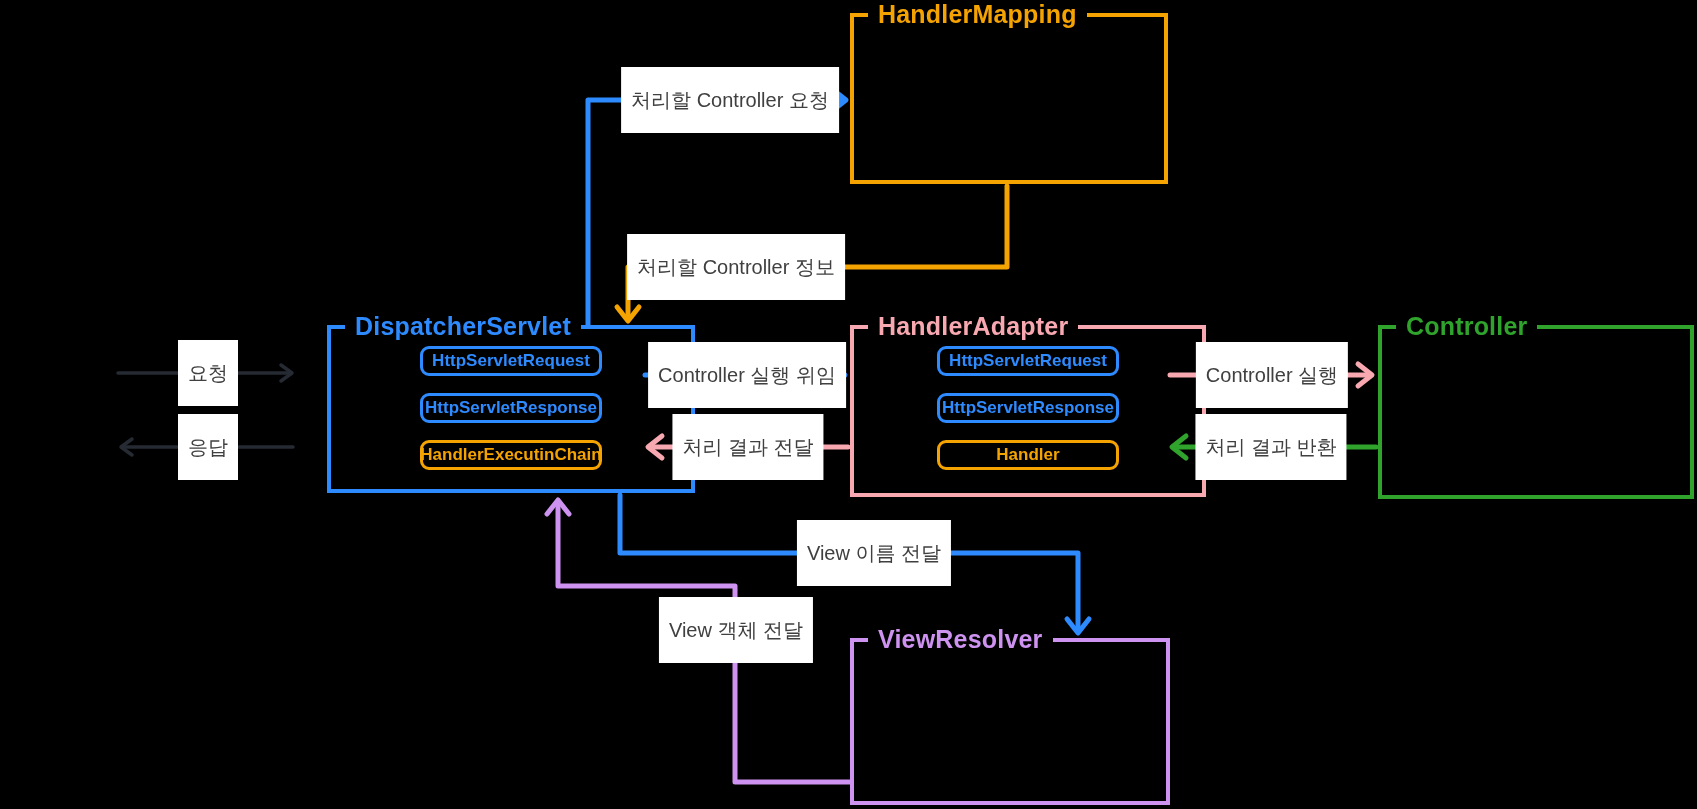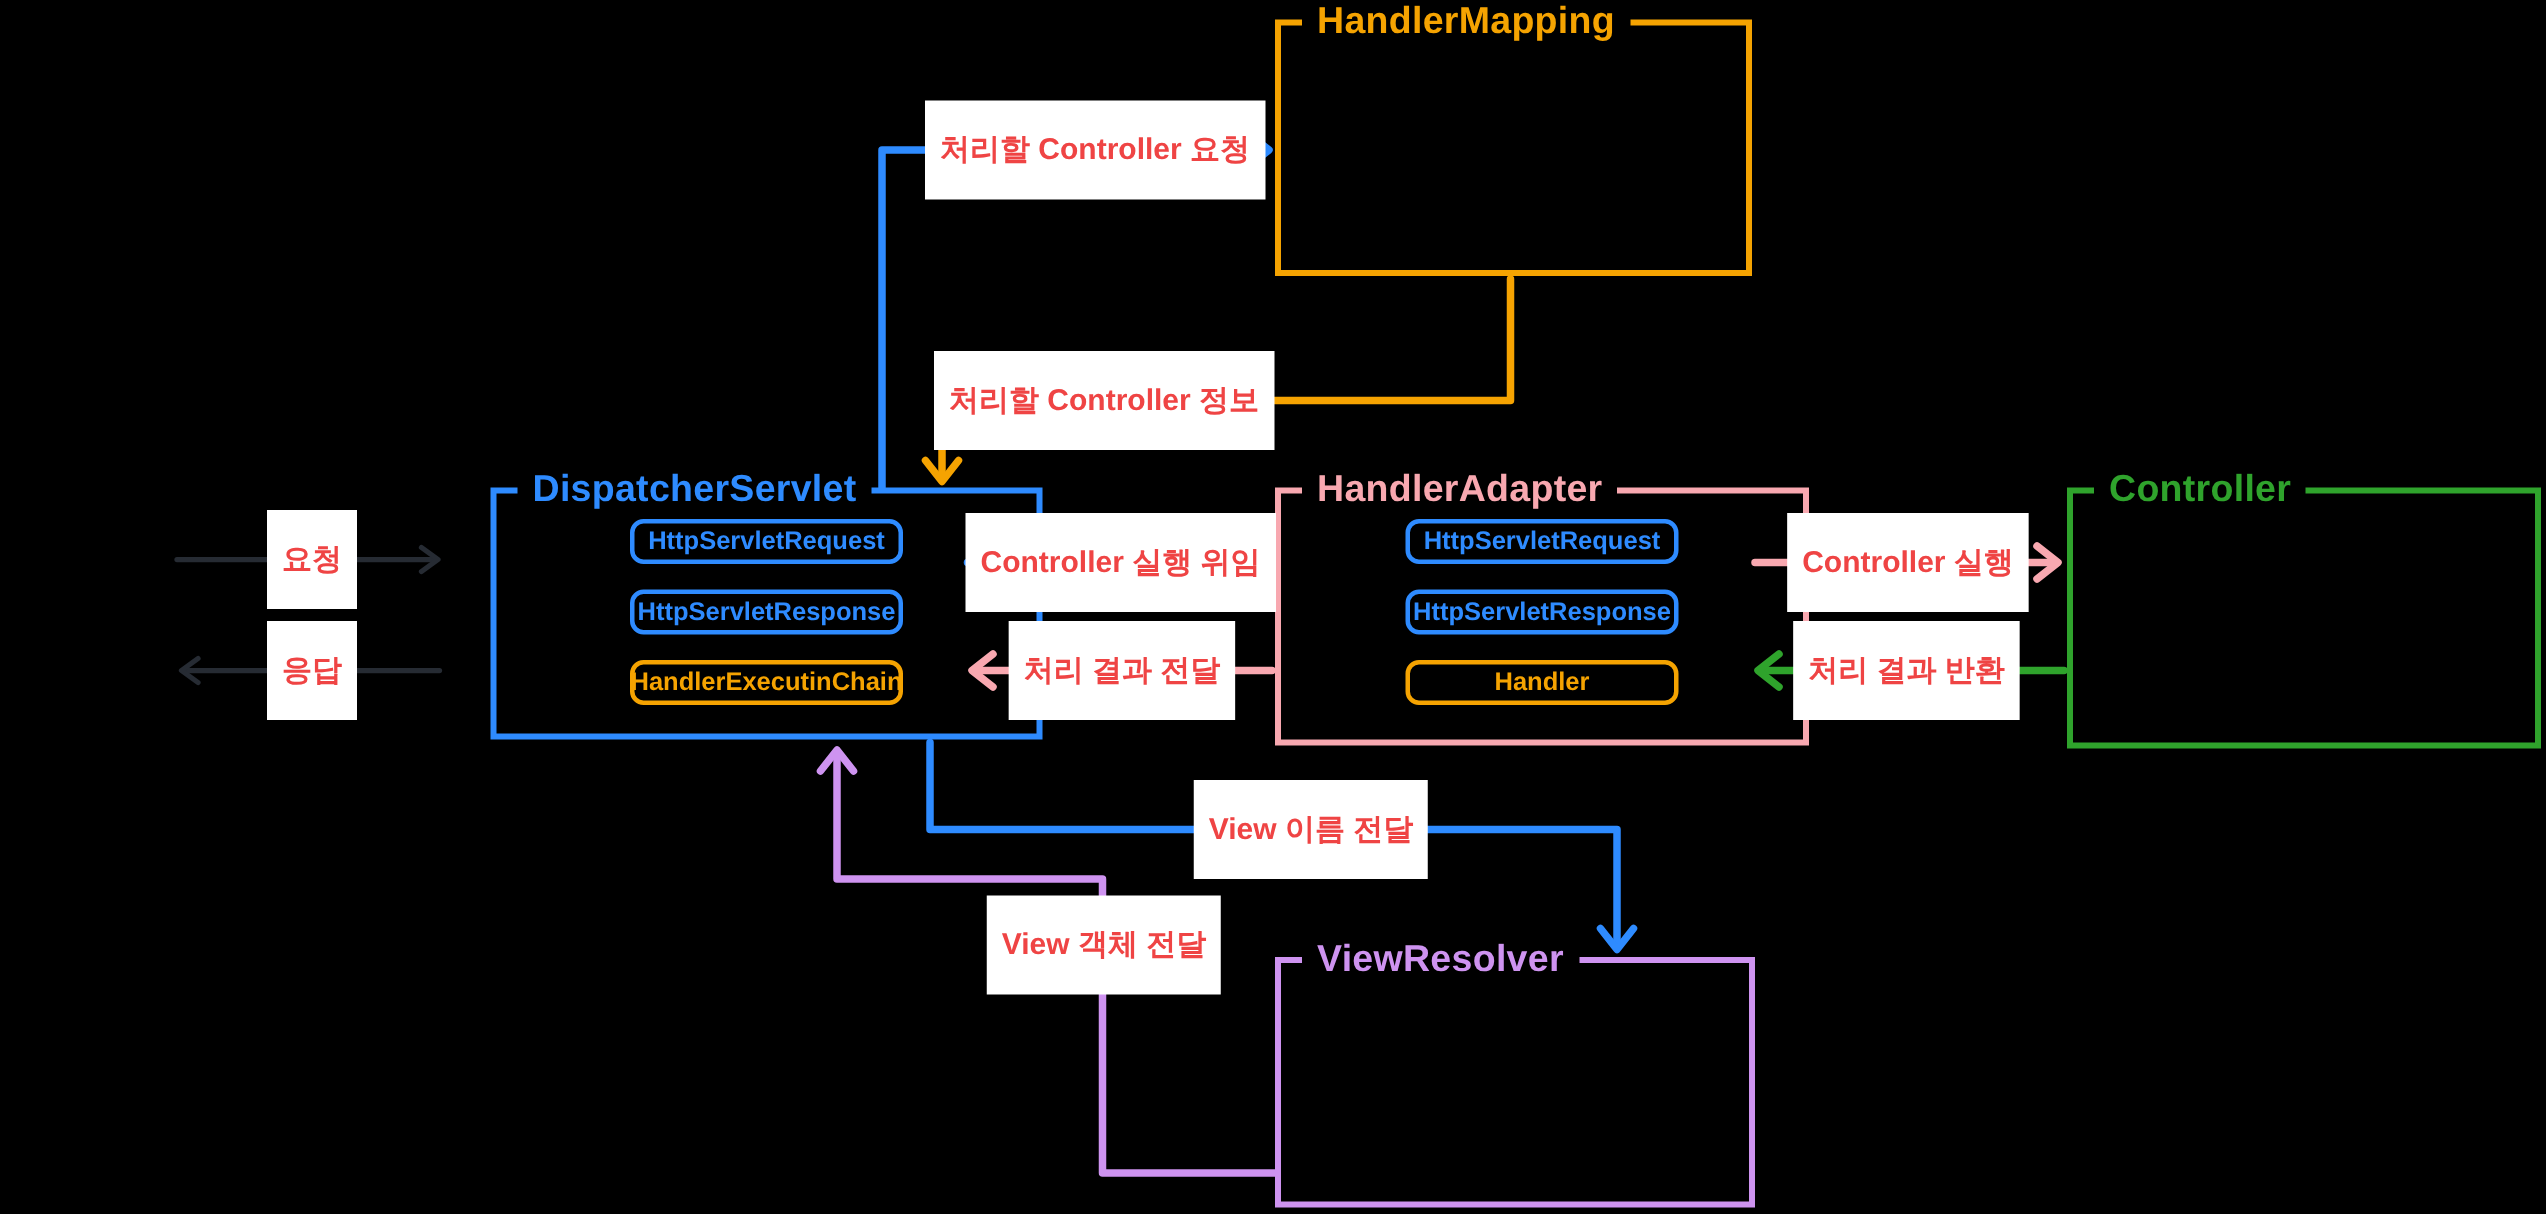--- a/index.html
+++ b/index.html
@@ -13,22 +13,22 @@
     position:absolute; top:-19px; left:14px; background:#000; padding:0 10px;
     font-size:25px; font-weight:bold; line-height:32px; white-space:nowrap; letter-spacing:0.2px;
   }
   .members { padding-top:17px; }
   .member {
     width:182px; height:30px; margin:0 auto 17px auto; box-sizing:border-box;
     border:3px solid; border-radius:9px; display:flex; align-items:center; justify-content:center;
     font-size:17px; font-weight:bold; white-space:nowrap;
   }
   .lbl {
-    position:absolute; transform:translate(-50%,-50%); background:#ffffff; color:#ef4444;
-    font-size:20px; font-weight:700; line-height:26px; padding:20px 10px; white-space:nowrap;
+    position:absolute; transform:translate(-50%,-50%); background:#ffffff; color:#404040;
+    font-size:20px; font-weight:400; line-height:26px; padding:20px 10px; white-space:nowrap;
   }
   
   .c-blue   { border-color:#2E8BFF; color:#2E8BFF; }
   .c-orange { border-color:#F5A301; color:#F5A301; }
   .c-pink   { border-color:#F8A8B0; color:#F8A8B0; }
   .c-green  { border-color:#2FA32C; color:#2FA32C; }
   .c-purple { border-color:#CE93F0; color:#CE93F0; }
   
   #box-handler-mapping   { left:850px;  top:13px;  width:318px; height:171px; }
   #box-dispatcher        { left:327px;  top:325px; width:368px; height:168px; }

